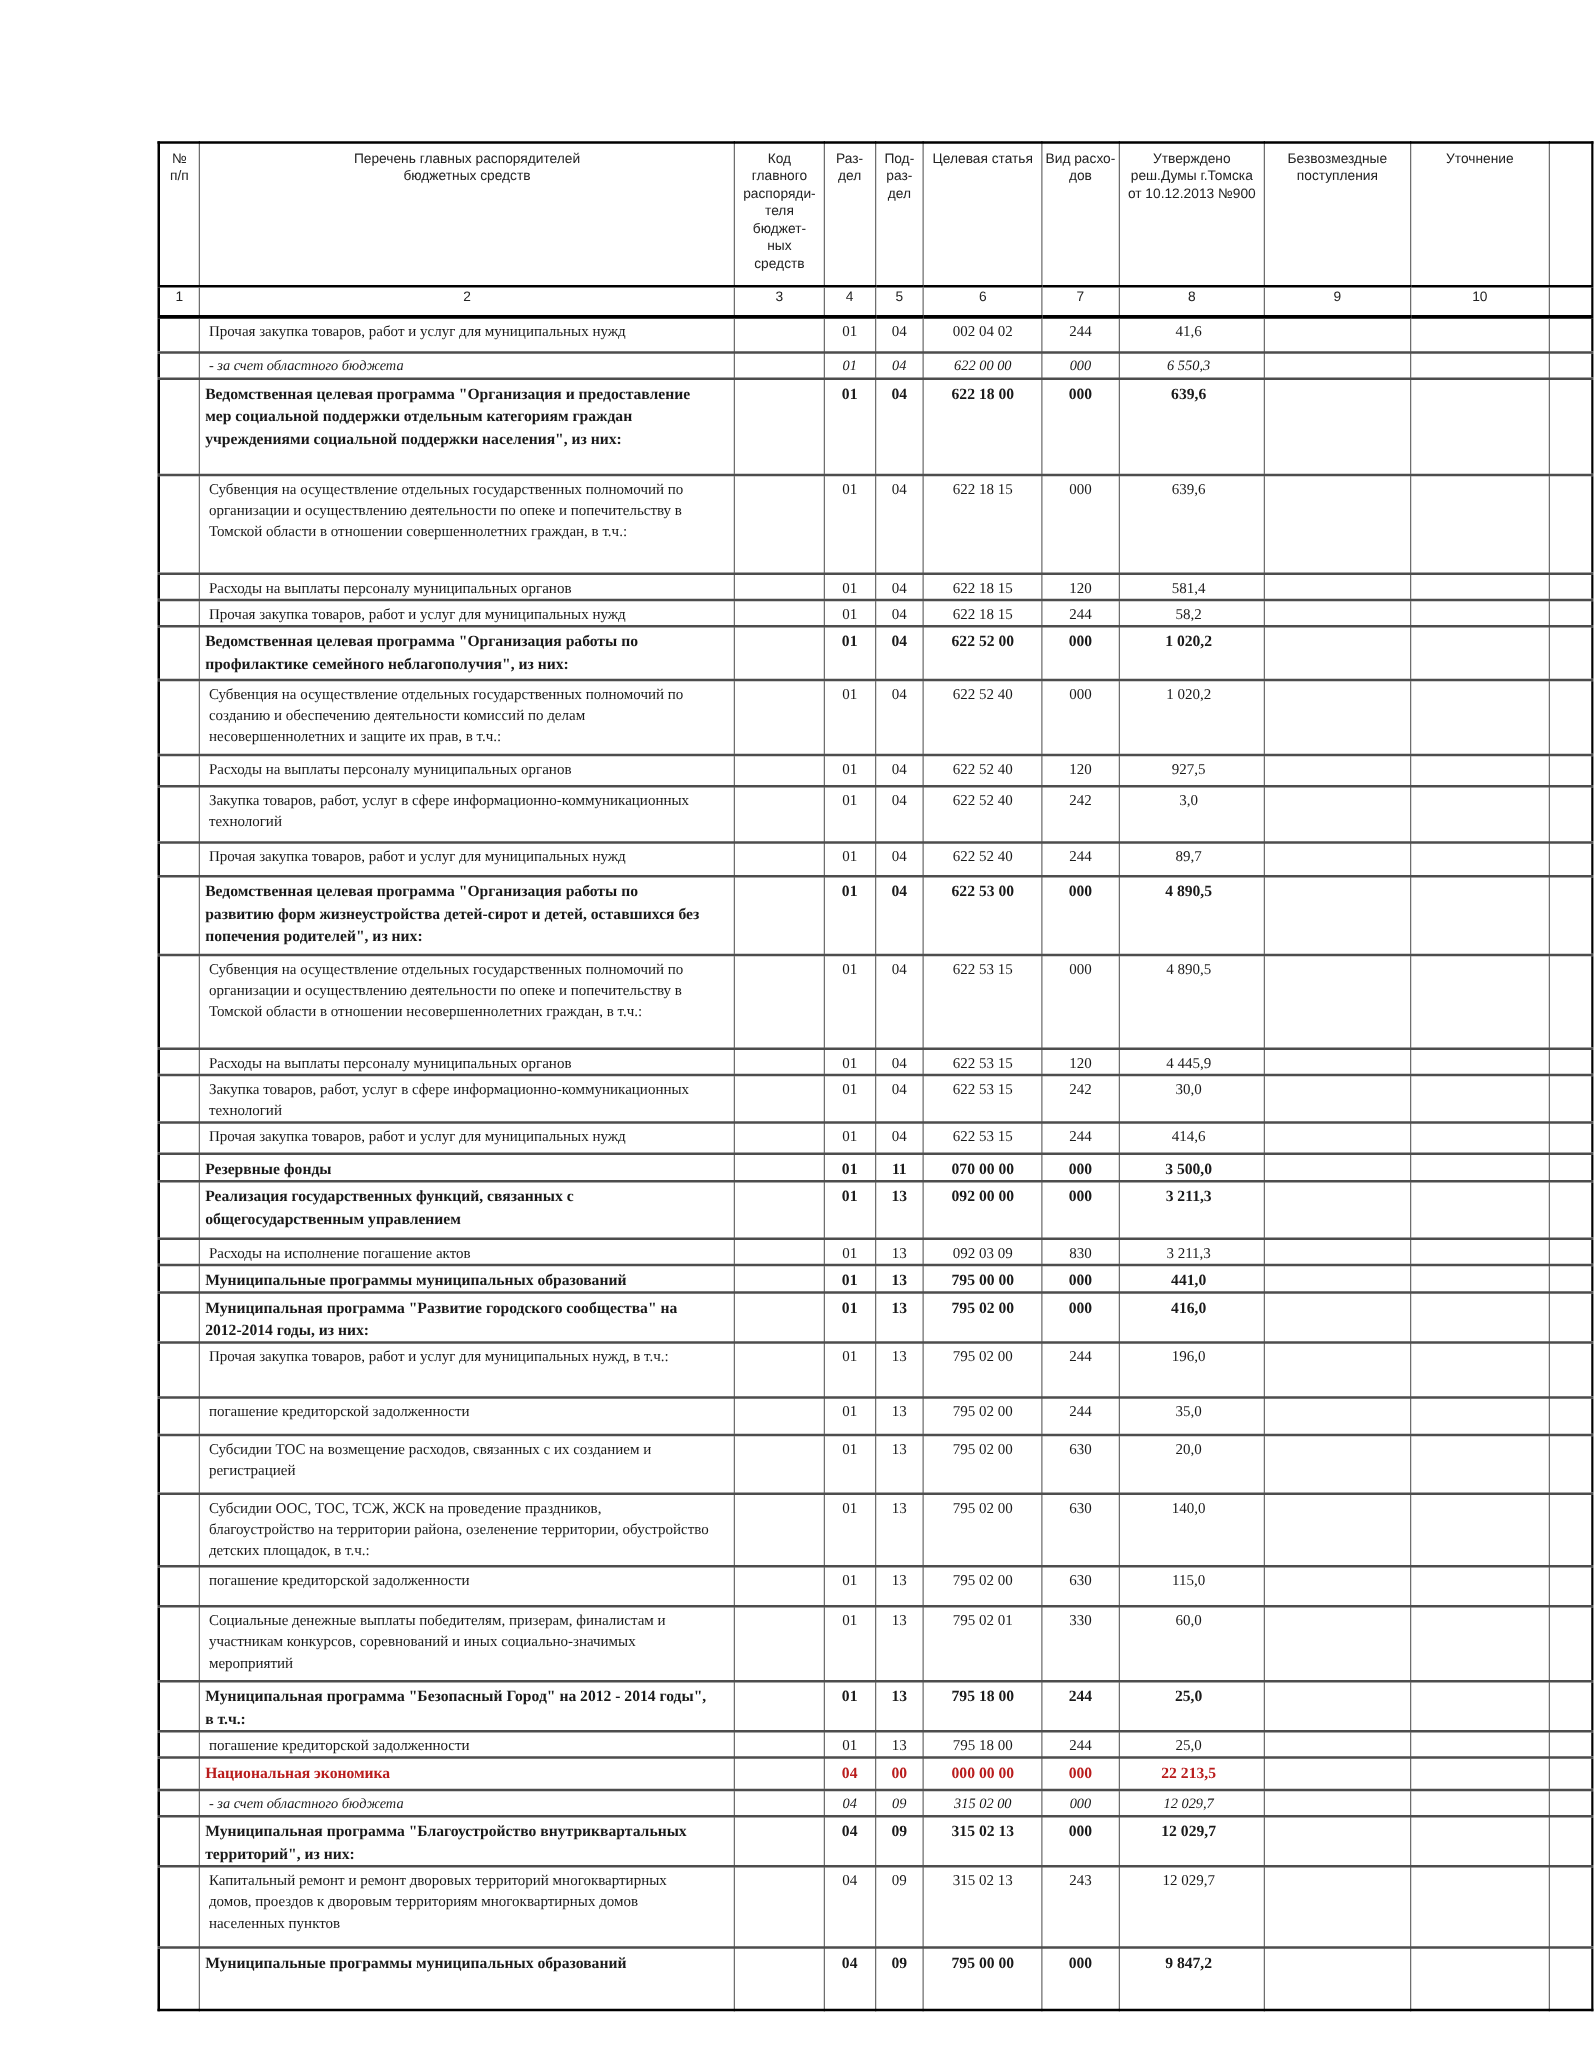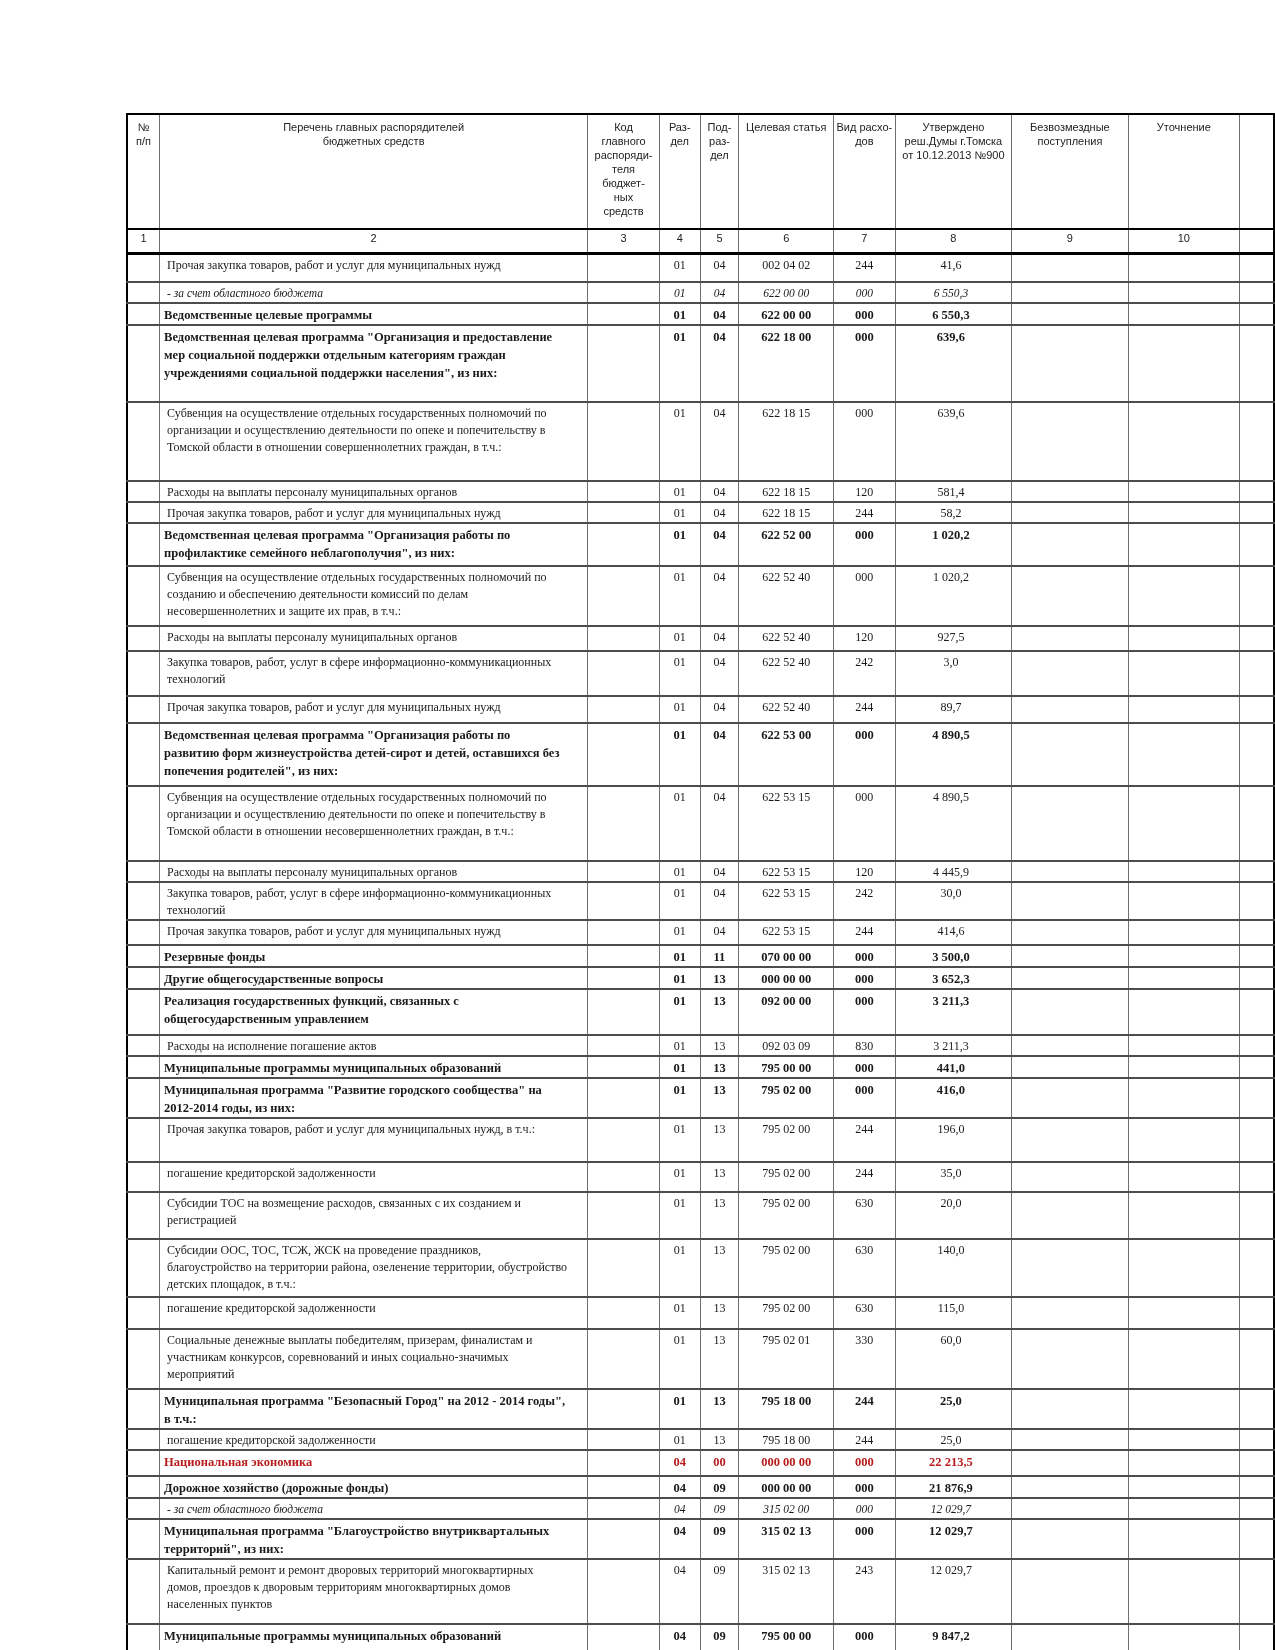--- a/index.html
+++ b/index.html
@@ -112,33 +112,20 @@
     <td class="code"></td>
     <td class="razdel">01</td>
     <td class="podrazdel">04</td>
     <td class="target">622 00 00</td>
     <td class="vid">000</td>
     <td class="approved">6 550,3</td>
     <td class="gratuitous"></td>
     <td class="clarification"></td>
     <td class="cut"></td>
   </tr>
-        <tr class="s-bold" style="height: 16px;">
-    <td class="num"></td>
-    <td class="name">Ведомственные целевые программы</td>
-    <td class="code"></td>
-    <td class="razdel">01</td>
-    <td class="podrazdel">04</td>
-    <td class="target">622 00 00</td>
-    <td class="vid">000</td>
-    <td class="approved">6 550,3</td>
-    <td class="gratuitous"></td>
-    <td class="clarification"></td>
-    <td class="cut"></td>
-  </tr>
         <tr class="s-bold" style="height: 77px;">
     <td class="num"></td>
     <td class="name">Ведомственная целевая программа "Организация и предоставление мер социальной поддержки отдельным категориям граждан учреждениями социальной поддержки населения", из них:</td>
     <td class="code"></td>
     <td class="razdel">01</td>
     <td class="podrazdel">04</td>
     <td class="target">622 18 00</td>
     <td class="vid">000</td>
     <td class="approved">639,6</td>
     <td class="gratuitous"></td>
@@ -320,33 +307,20 @@
     <td class="code"></td>
     <td class="razdel">01</td>
     <td class="podrazdel">11</td>
     <td class="target">070 00 00</td>
     <td class="vid">000</td>
     <td class="approved">3 500,0</td>
     <td class="gratuitous"></td>
     <td class="clarification"></td>
     <td class="cut"></td>
   </tr>
-        <tr class="s-bold" style="height: 19px;">
-    <td class="num"></td>
-    <td class="name">Другие общегосударственные вопросы</td>
-    <td class="code"></td>
-    <td class="razdel">01</td>
-    <td class="podrazdel">13</td>
-    <td class="target">000 00 00</td>
-    <td class="vid">000</td>
-    <td class="approved">3 652,3</td>
-    <td class="gratuitous"></td>
-    <td class="clarification"></td>
-    <td class="cut"></td>
-  </tr>
         <tr class="s-bold" style="height: 46px;">
     <td class="num"></td>
     <td class="name">Реализация государственных функций, связанных с общегосударственным управлением</td>
     <td class="code"></td>
     <td class="razdel">01</td>
     <td class="podrazdel">13</td>
     <td class="target">092 00 00</td>
     <td class="vid">000</td>
     <td class="approved">3 211,3</td>
     <td class="gratuitous"></td>
@@ -498,33 +472,20 @@
   </tr>
         <tr class="s-bold-blue" style="height: 26px;">
     <td class="num"></td>
     <td class="name">Национальная экономика</td>
     <td class="code"></td>
     <td class="razdel">04</td>
     <td class="podrazdel">00</td>
     <td class="target">000 00 00</td>
     <td class="vid">000</td>
     <td class="approved">22 213,5</td>
-    <td class="gratuitous"></td>
-    <td class="clarification"></td>
-    <td class="cut"></td>
-  </tr>
-        <tr class="s-bold" style="height: 20px;">
-    <td class="num"></td>
-    <td class="name">Дорожное хозяйство (дорожные фонды)</td>
-    <td class="code"></td>
-    <td class="razdel">04</td>
-    <td class="podrazdel">09</td>
-    <td class="target">000 00 00</td>
-    <td class="vid">000</td>
-    <td class="approved">21 876,9</td>
     <td class="gratuitous"></td>
     <td class="clarification"></td>
     <td class="cut"></td>
   </tr>
         <tr class="s-italic" style="height: 17px;">
     <td class="num"></td>
     <td class="name">- за счет областного бюджета</td>
     <td class="code"></td>
     <td class="razdel">04</td>
     <td class="podrazdel">09</td>

